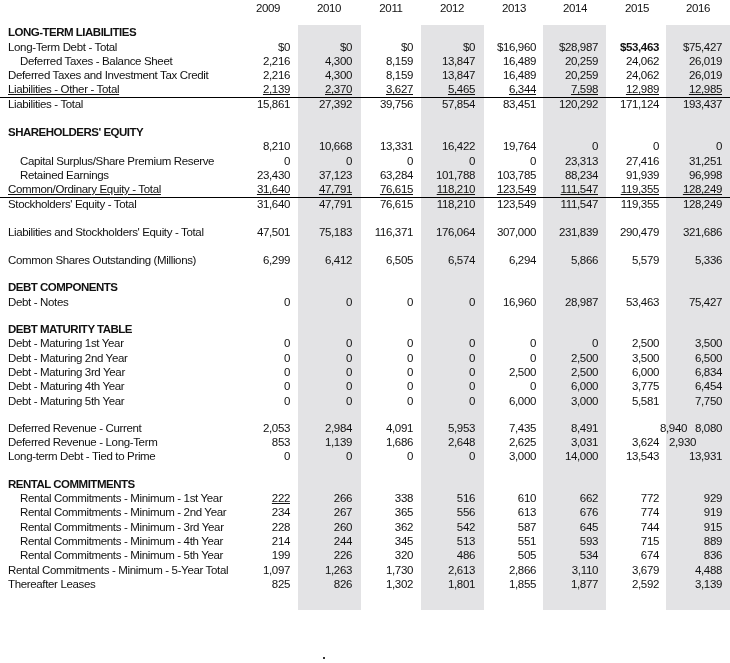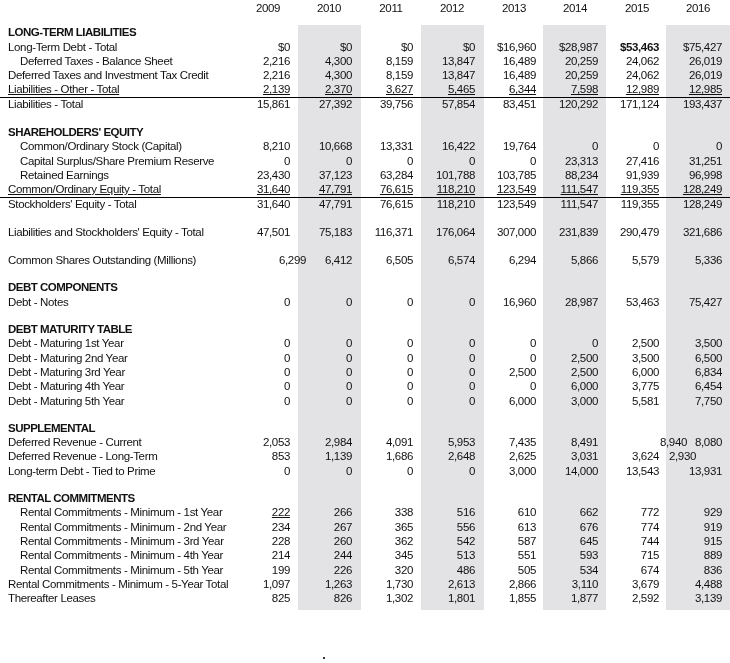--- a/index.html
+++ b/index.html
@@ -104,21 +104,20 @@
       <span class="v" style="left: 466px;"><span>83,451</span></span>
       <span class="v" style="left: 528px;"><span>120,292</span></span>
       <span class="v" style="left: 589px;"><span>171,124</span></span>
       <span class="v" style="left: 652px;"><span>193,437</span></span>
     </div>
     <div style="height: 14px;"></div>
     <div class="row sec">
       <span class="lbl">SHAREHOLDERS' EQUITY</span>
     </div>
     <div class="row ind">
-      <span class="lbl">Common/Ordinary Stock (Capital)</span>
       <span class="v" style="left: 220px;"><span>8,210</span></span>
       <span class="v" style="left: 282px;"><span>10,668</span></span>
       <span class="v" style="left: 343px;"><span>13,331</span></span>
       <span class="v" style="left: 405px;"><span>16,422</span></span>
       <span class="v" style="left: 466px;"><span>19,764</span></span>
       <span class="v" style="left: 528px;"><span>0</span></span>
       <span class="v" style="left: 589px;"><span>0</span></span>
       <span class="v" style="left: 652px;"><span>0</span></span>
     </div>
     <div class="row ind">
@@ -174,21 +173,21 @@
       <span class="v" style="left: 343px;"><span>116,371</span></span>
       <span class="v" style="left: 405px;"><span>176,064</span></span>
       <span class="v" style="left: 466px;"><span>307,000</span></span>
       <span class="v" style="left: 528px;"><span>231,839</span></span>
       <span class="v" style="left: 589px;"><span>290,479</span></span>
       <span class="v" style="left: 652px;"><span>321,686</span></span>
     </div>
     <div style="height: 14px;"></div>
     <div class="row ">
       <span class="lbl">Common Shares Outstanding (Millions)</span>
-      <span class="v" style="left: 236px;"><span>6,299</span></span>
+      <span class="v" style="left: 220px;"><span>6,299</span></span>
       <span class="v" style="left: 282px;"><span>6,412</span></span>
       <span class="v" style="left: 343px;"><span>6,505</span></span>
       <span class="v" style="left: 405px;"><span>6,574</span></span>
       <span class="v" style="left: 466px;"><span>6,294</span></span>
       <span class="v" style="left: 528px;"><span>5,866</span></span>
       <span class="v" style="left: 589px;"><span>5,579</span></span>
       <span class="v" style="left: 652px;"><span>5,336</span></span>
     </div>
     <div style="height: 13px;"></div>
     <div class="row sec">
@@ -258,23 +257,20 @@
       <span class="v" style="left: 220px;"><span>0</span></span>
       <span class="v" style="left: 282px;"><span>0</span></span>
       <span class="v" style="left: 343px;"><span>0</span></span>
       <span class="v" style="left: 405px;"><span>0</span></span>
       <span class="v" style="left: 466px;"><span>6,000</span></span>
       <span class="v" style="left: 528px;"><span>3,000</span></span>
       <span class="v" style="left: 589px;"><span>5,581</span></span>
       <span class="v" style="left: 652px;"><span>7,750</span></span>
     </div>
     <div style="height: 13px;"></div>
-    <div class="row sec">
-      <span class="lbl">SUPPLEMENTAL</span>
-    </div>
     <div class="row ">
       <span class="lbl">Deferred Revenue - Current</span>
       <span class="v" style="left: 220px;"><span>2,053</span></span>
       <span class="v" style="left: 282px;"><span>2,984</span></span>
       <span class="v" style="left: 343px;"><span>4,091</span></span>
       <span class="v" style="left: 405px;"><span>5,953</span></span>
       <span class="v" style="left: 466px;"><span>7,435</span></span>
       <span class="v" style="left: 528px;"><span>8,491</span></span>
       <span class="v" style="left: 589px; padding-left: 28px;"><span>8,940</span></span>
       <span class="v" style="left: 652px;"><span>8,080</span></span>

